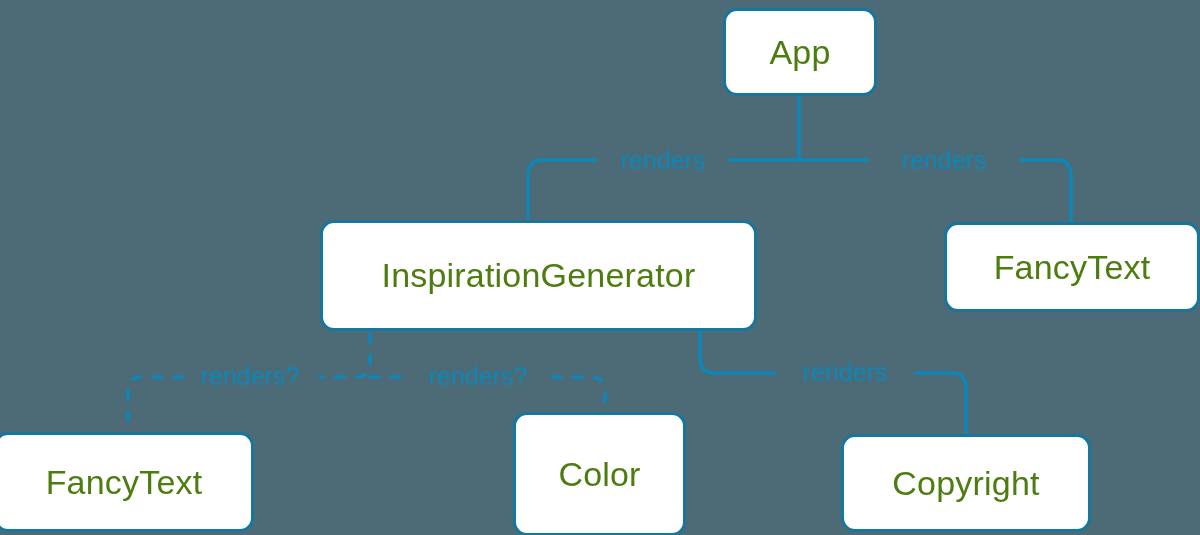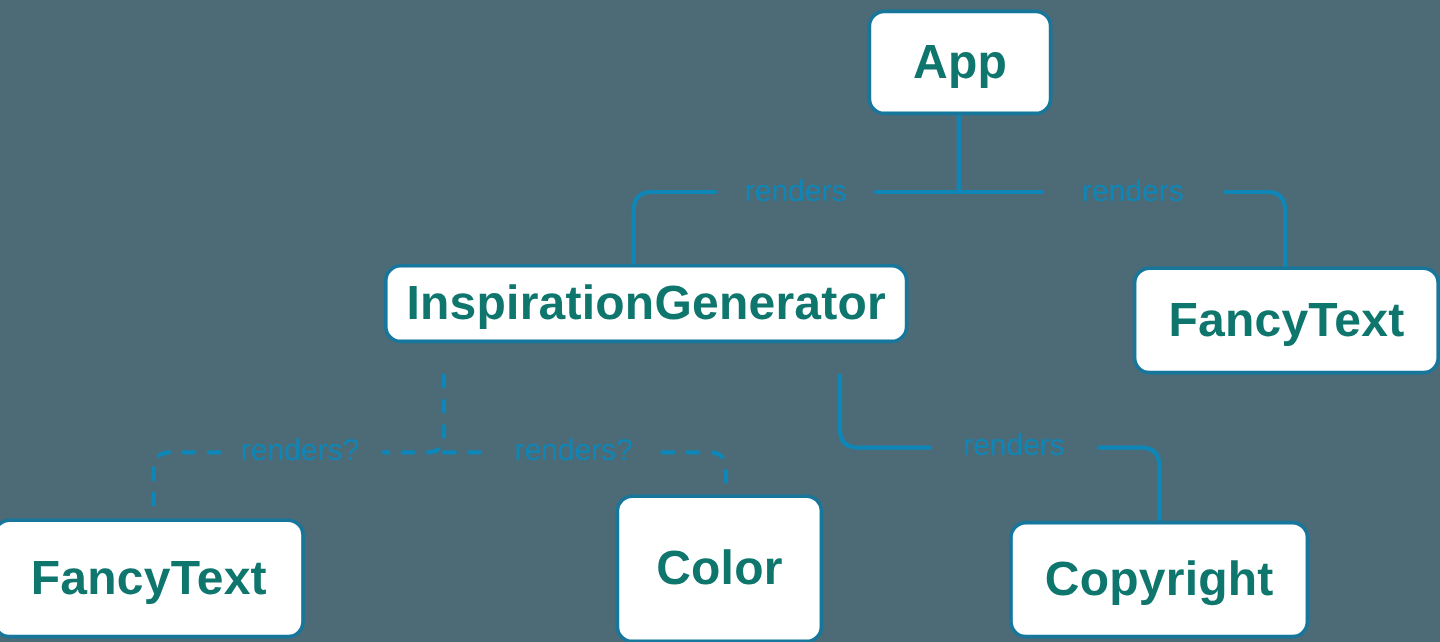--- a/index.html
+++ b/index.html
@@ -24,26 +24,26 @@
     top: 0;
     width: 1200px;
     height: 535px;
   }
   .node {
     position: absolute;
     box-sizing: border-box;
     background: #ffffff;
     border: 3px solid #17769c;
     border-radius: 14px;
-    color: #0f766e;
+    color: #4d7c0f;
     display: flex;
     align-items: center;
     justify-content: center;
-    font-size: 40px;
-    font-weight: 700;
+    font-size: 34px;
+    font-weight: 400;
     letter-spacing: 0.2px;
     white-space: nowrap;
   }
   .edge-label {
     position: absolute;
     color: #0e86b8;
     font-size: 25px;
     white-space: nowrap;
     transform: translate(-50%, -50%);
     line-height: 1;
@@ -74,21 +74,21 @@
   </svg>
 
   <div class="edge-label" style="left:663px; top:160px;">renders</div>
   <div class="edge-label" style="left:944px; top:160px;">renders</div>
   <div class="edge-label" style="left:250px; top:376px;">renders?</div>
   <div class="edge-label" style="left:478px; top:376px;">renders?</div>
   <div class="edge-label" style="left:845px; top:372px;">renders</div>
 
   <div class="node" style="left:723px; top:8px; width:154px; height:88px;">App</div>
 
-  <div class="node" style="left:320px; top:220px; width:437px; height:66px;">InspirationGenerator</div>
+  <div class="node" style="left:320px; top:220px; width:437px; height:111px;">InspirationGenerator</div>
 
   <div class="node" style="left:944px; top:222px; width:256px; height:90px;">FancyText</div>
 
   <div class="node" style="left:-6px; top:432px; width:260px; height:100px;">FancyText</div>
 
   <div class="node" style="left:513px; top:412px; width:173px; height:124px;">Color</div>
 
   <div class="node" style="left:841px; top:434px; width:250px; height:98px;">Copyright</div>
 
 </div>

